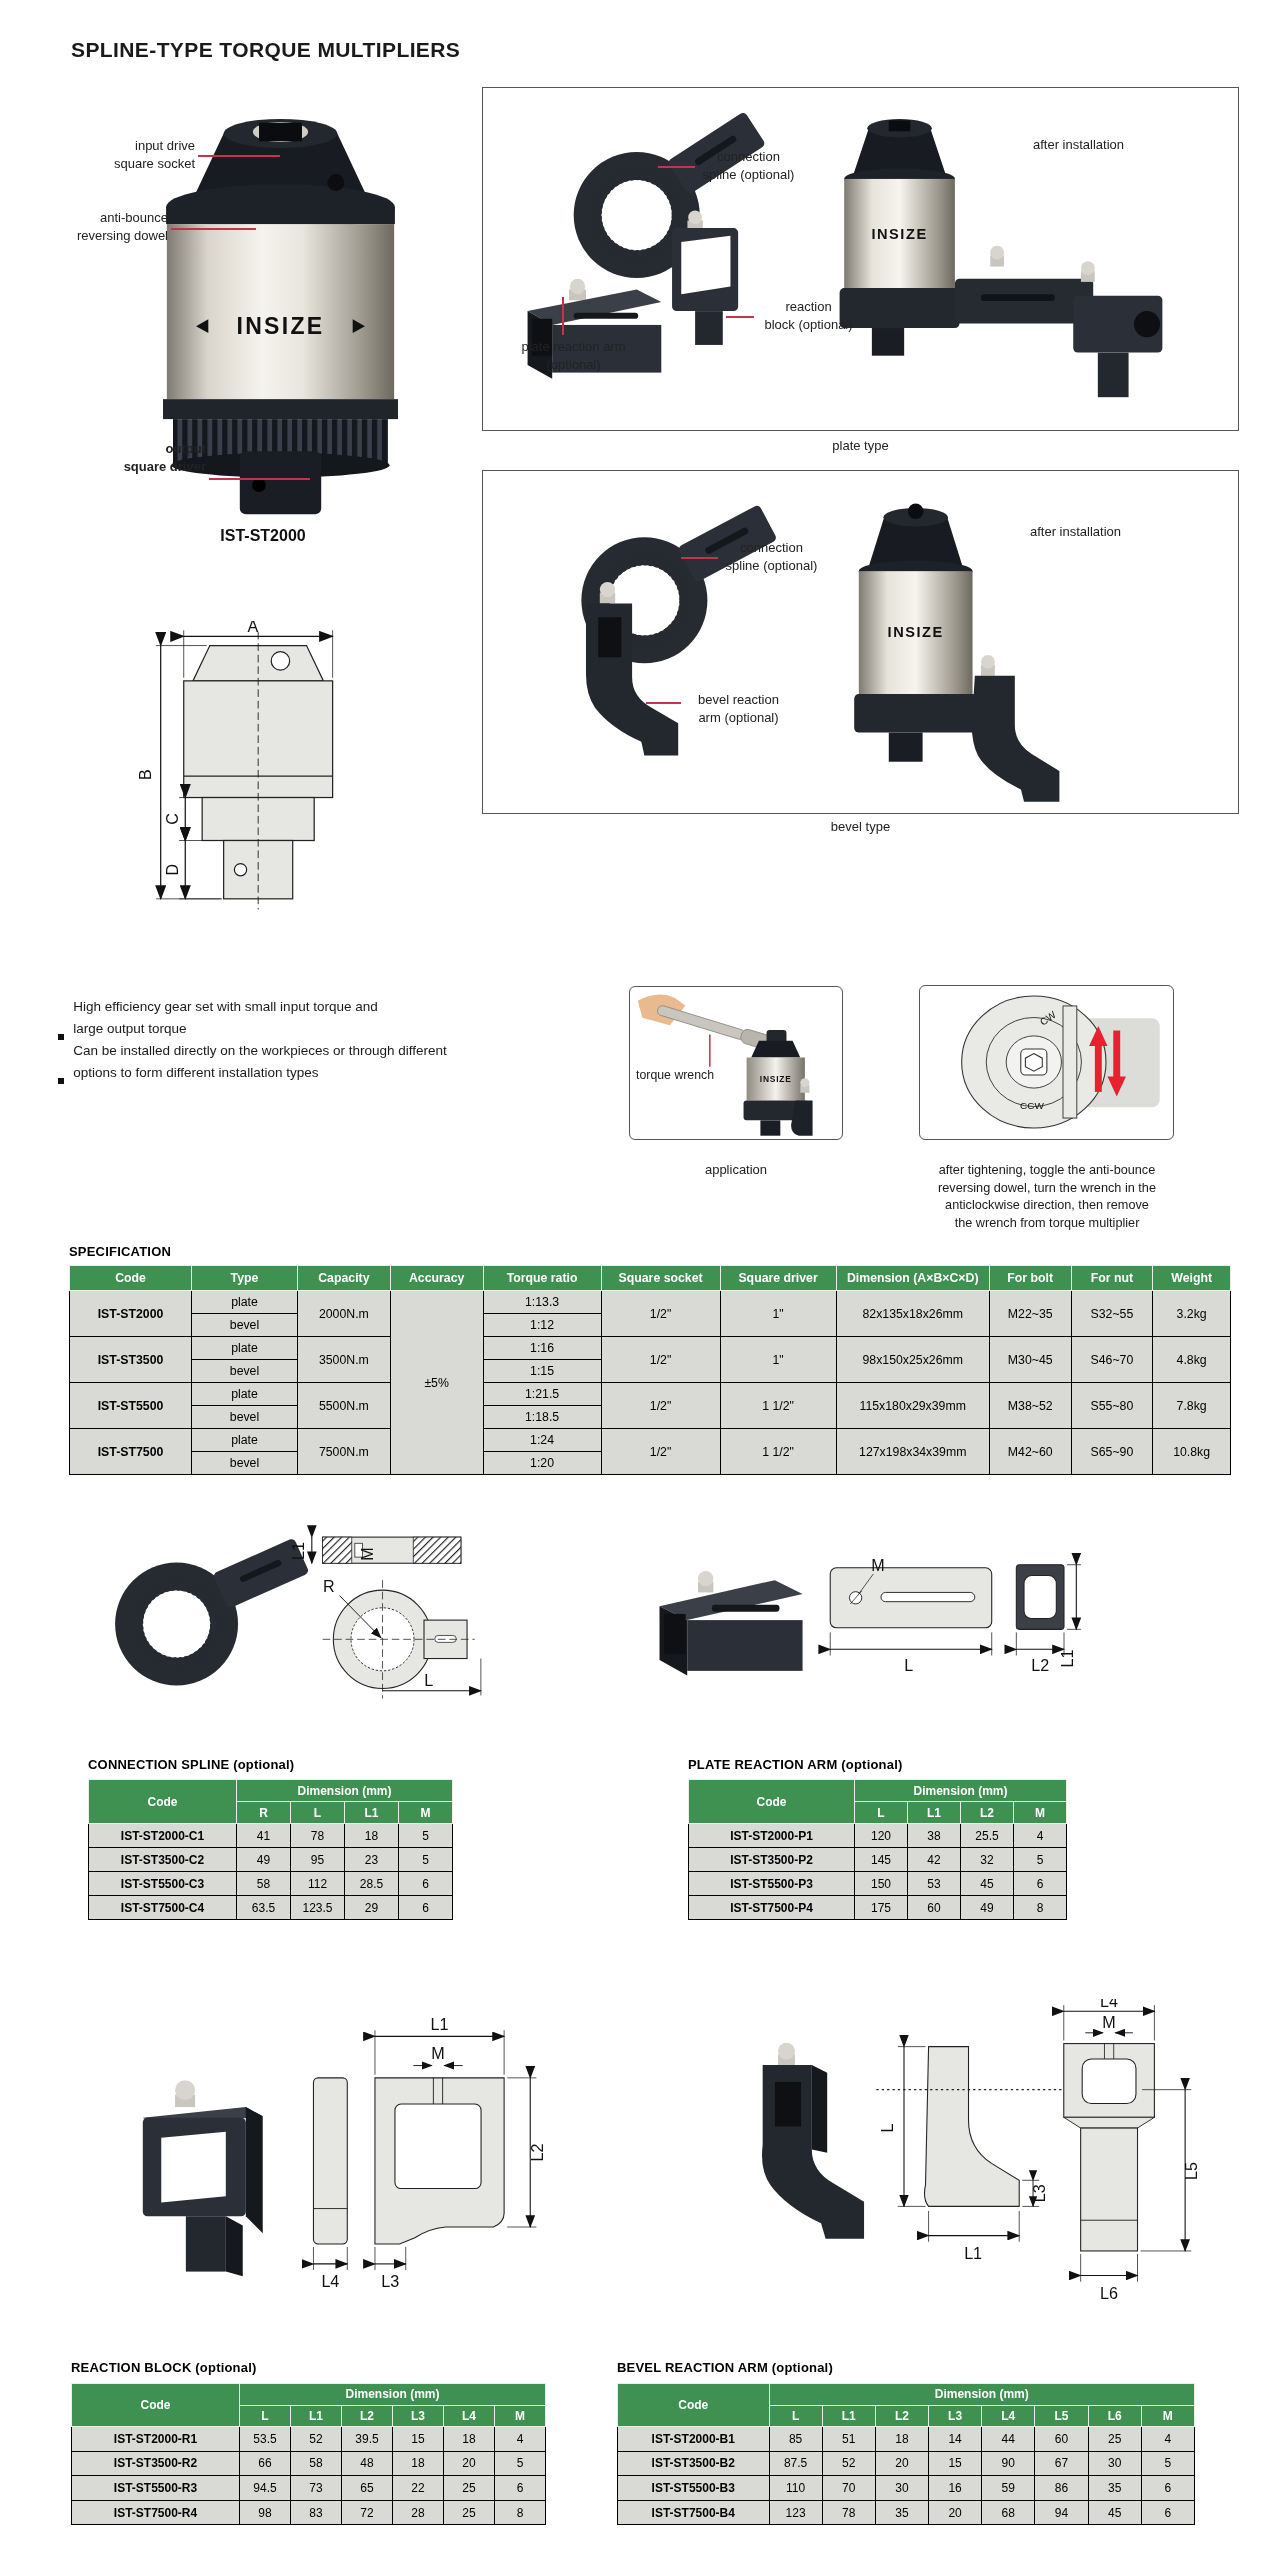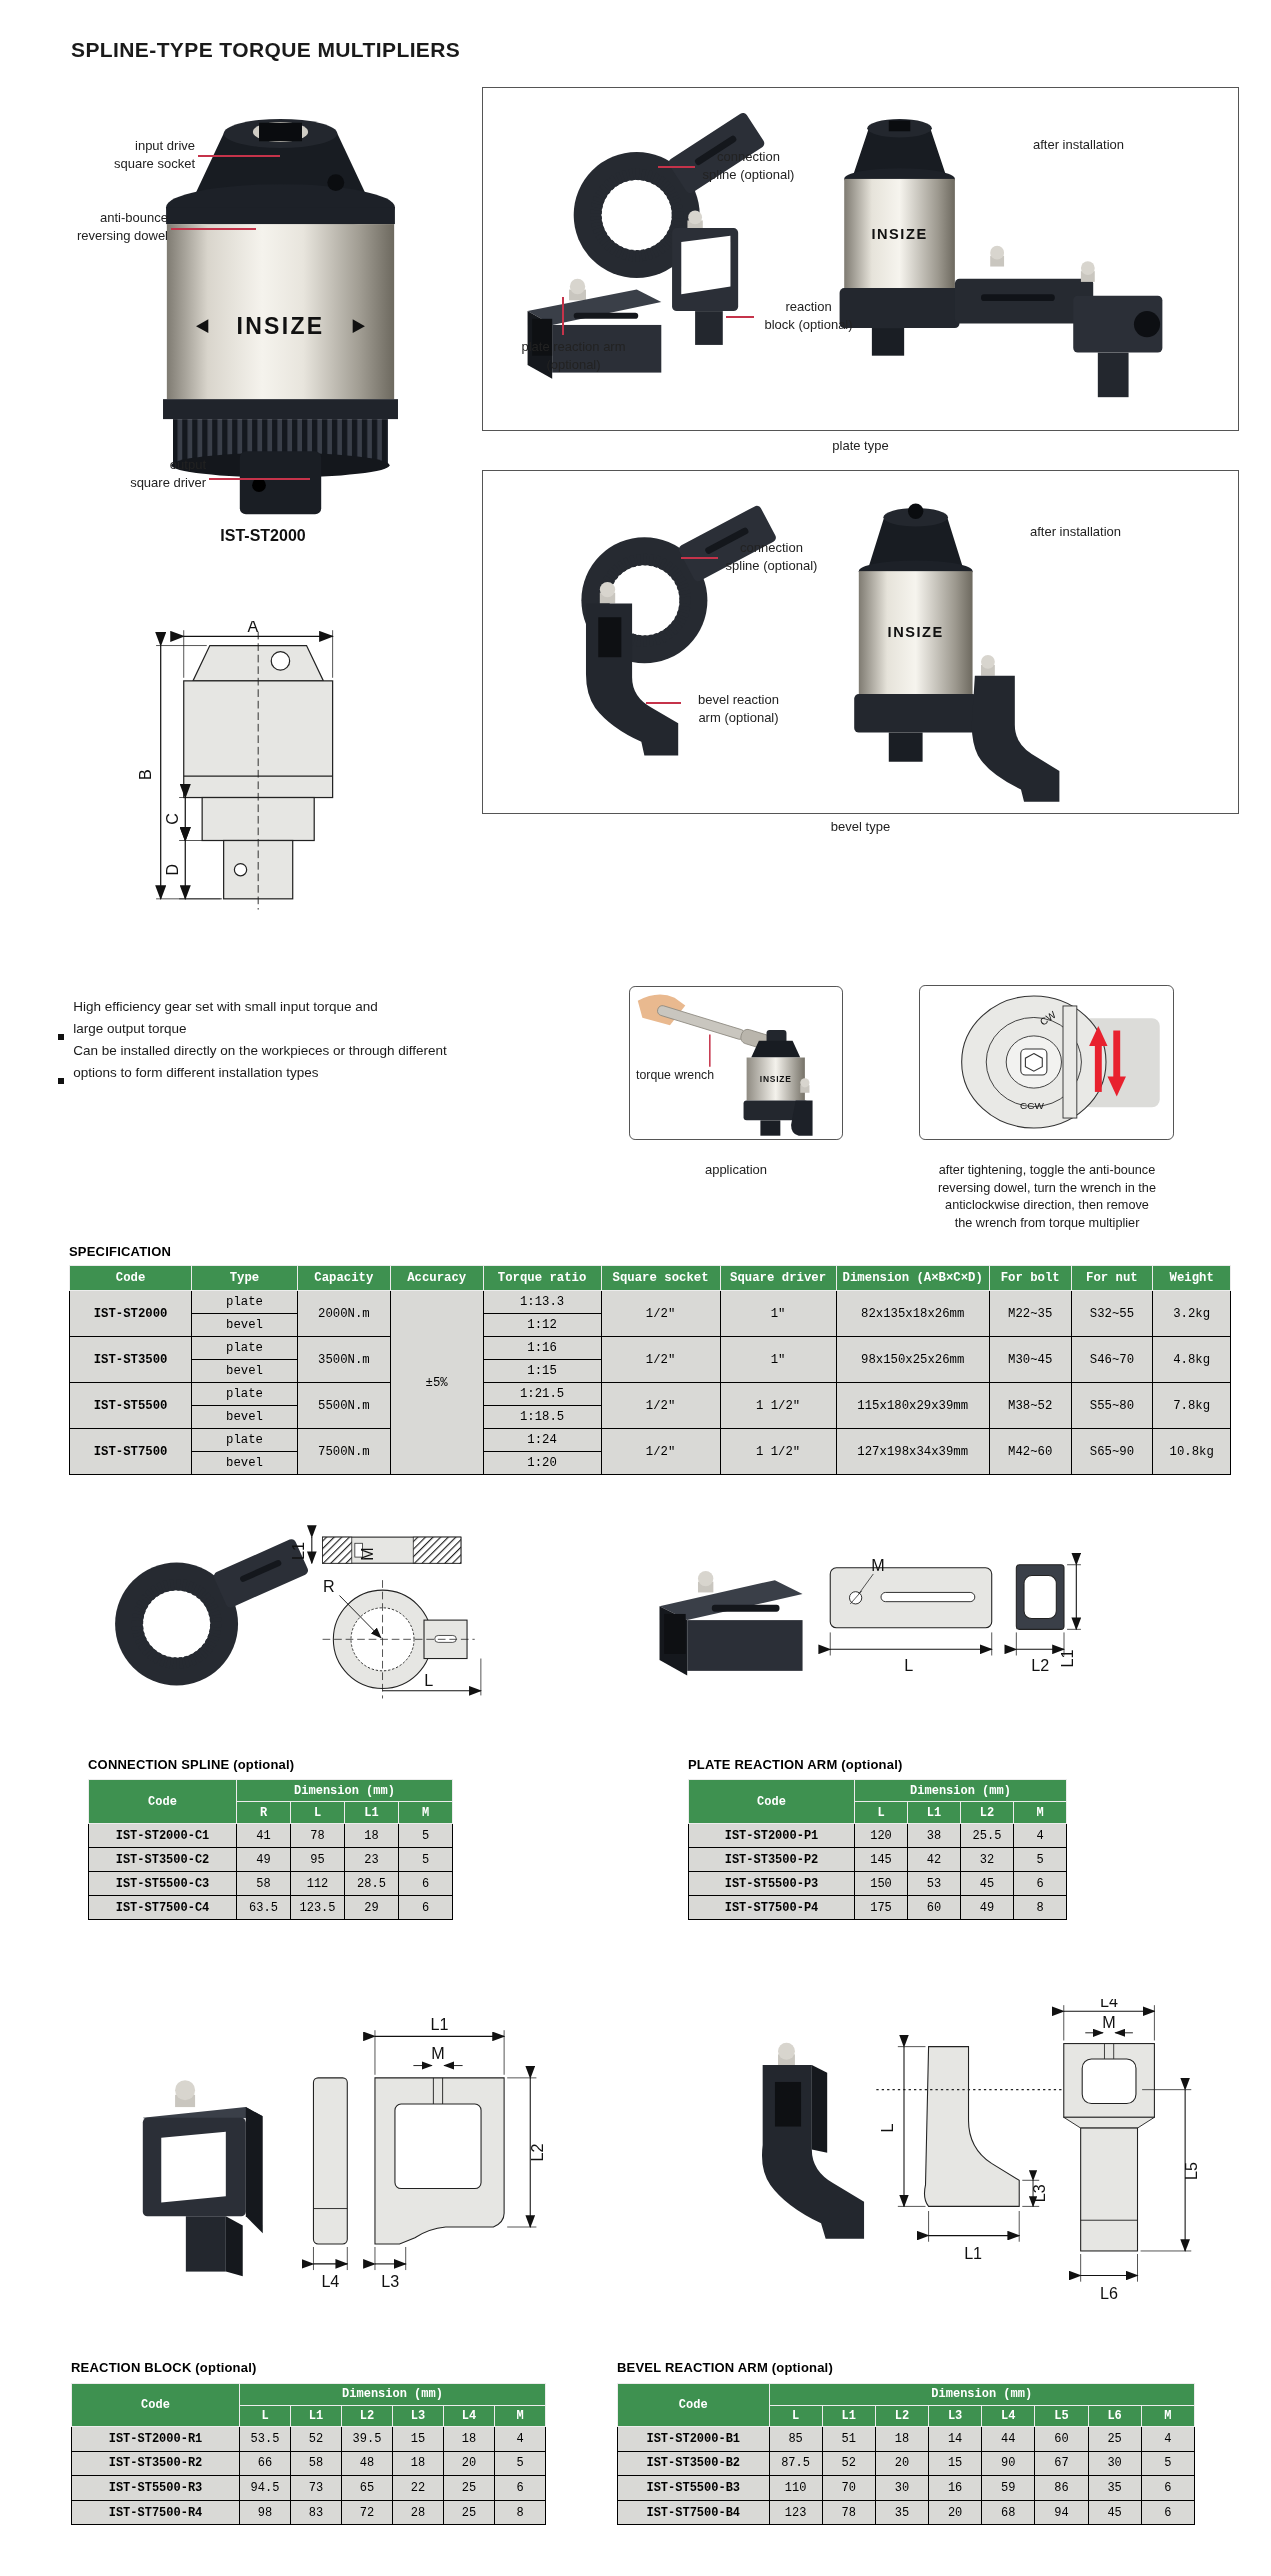--- a/index.html
+++ b/index.html
@@ -21,21 +21,21 @@
 
   .box { border:1.2px solid #555; background:#fff; }
   .rbox { border:1.2px solid #555; border-radius:6.1px; background:#fff; }
 
   .features { font-size:13.5px; line-height:22px; color:#1a1a1a; }
   .feature { display:flex;align-items:flex-end; }
   .feature .bullet { width:6.1px; height:6.1px; background:#111; margin:7.7px 9.2px 0 0; flex:0 0 auto; }
 
   .section-heading { font-size:13px; font-weight:bold; color:#000000; letter-spacing:0.2px; }
 
-  table.tbl { border-collapse:collapse; table-layout:fixed; border:1.5px solid #000;font-family:Liberation Mono, monospace; }
+  table.tbl { border-collapse:collapse; table-layout:fixed; border:1.5px solid #000; }
   table.tbl th { background:#3e9150; color:#fff; font-weight:bold; font-size:12.3px;
                  border:0.8px solid #ececec; padding:0 1.5px; }
   table.tbl td { background:#d9d9d6; color:#000; font-size:12.3px; text-align:center;
                  border:0.8px solid #000; padding:0 1.5px; }
   table.tbl td.code { font-weight:bold; }
   table.opt th { font-size:12px; }
   table.opt td { font-size:12px; }
 
   .instr-caption { font-size:12.7px; line-height:17.7px; text-align:center; color:#1a1a1a; }
 
@@ -90,21 +90,21 @@
     <div>square socket</div>
   </div>
   <div class="abs redline-h" style="left:198px; top:155px; width:82px;"></div>
 
   <div class="abs callout right" style="left:27px; top:209px; width:141px;">
     <div>anti-bounce</div>
     <div>reversing dowel</div>
   </div>
   <div class="abs redline-h" style="left:171px; top:228px; width:85px;"></div>
 
-  <div class="abs callout right" style="left:65px; top:456px; width:141px;">
+  <div class="abs callout right" style="left:65px; top:440px; width:141px;font-weight:bold;">
     <div>output</div>
     <div>square driver</div>
   </div>
   <div class="abs redline-h" style="left:209px; top:478px; width:101px;"></div>
 
   <div class="abs photo-caption" style="left:194px; top:527px; width:138px;">IST-ST2000</div>
 
   <div class="abs box" style="left:482px; top:87px; width:757px; height:344px;">
     <svg class="abs" style="left:0;top:0;" width="757" height="344" viewBox="0 0 985 447">
       <defs>

